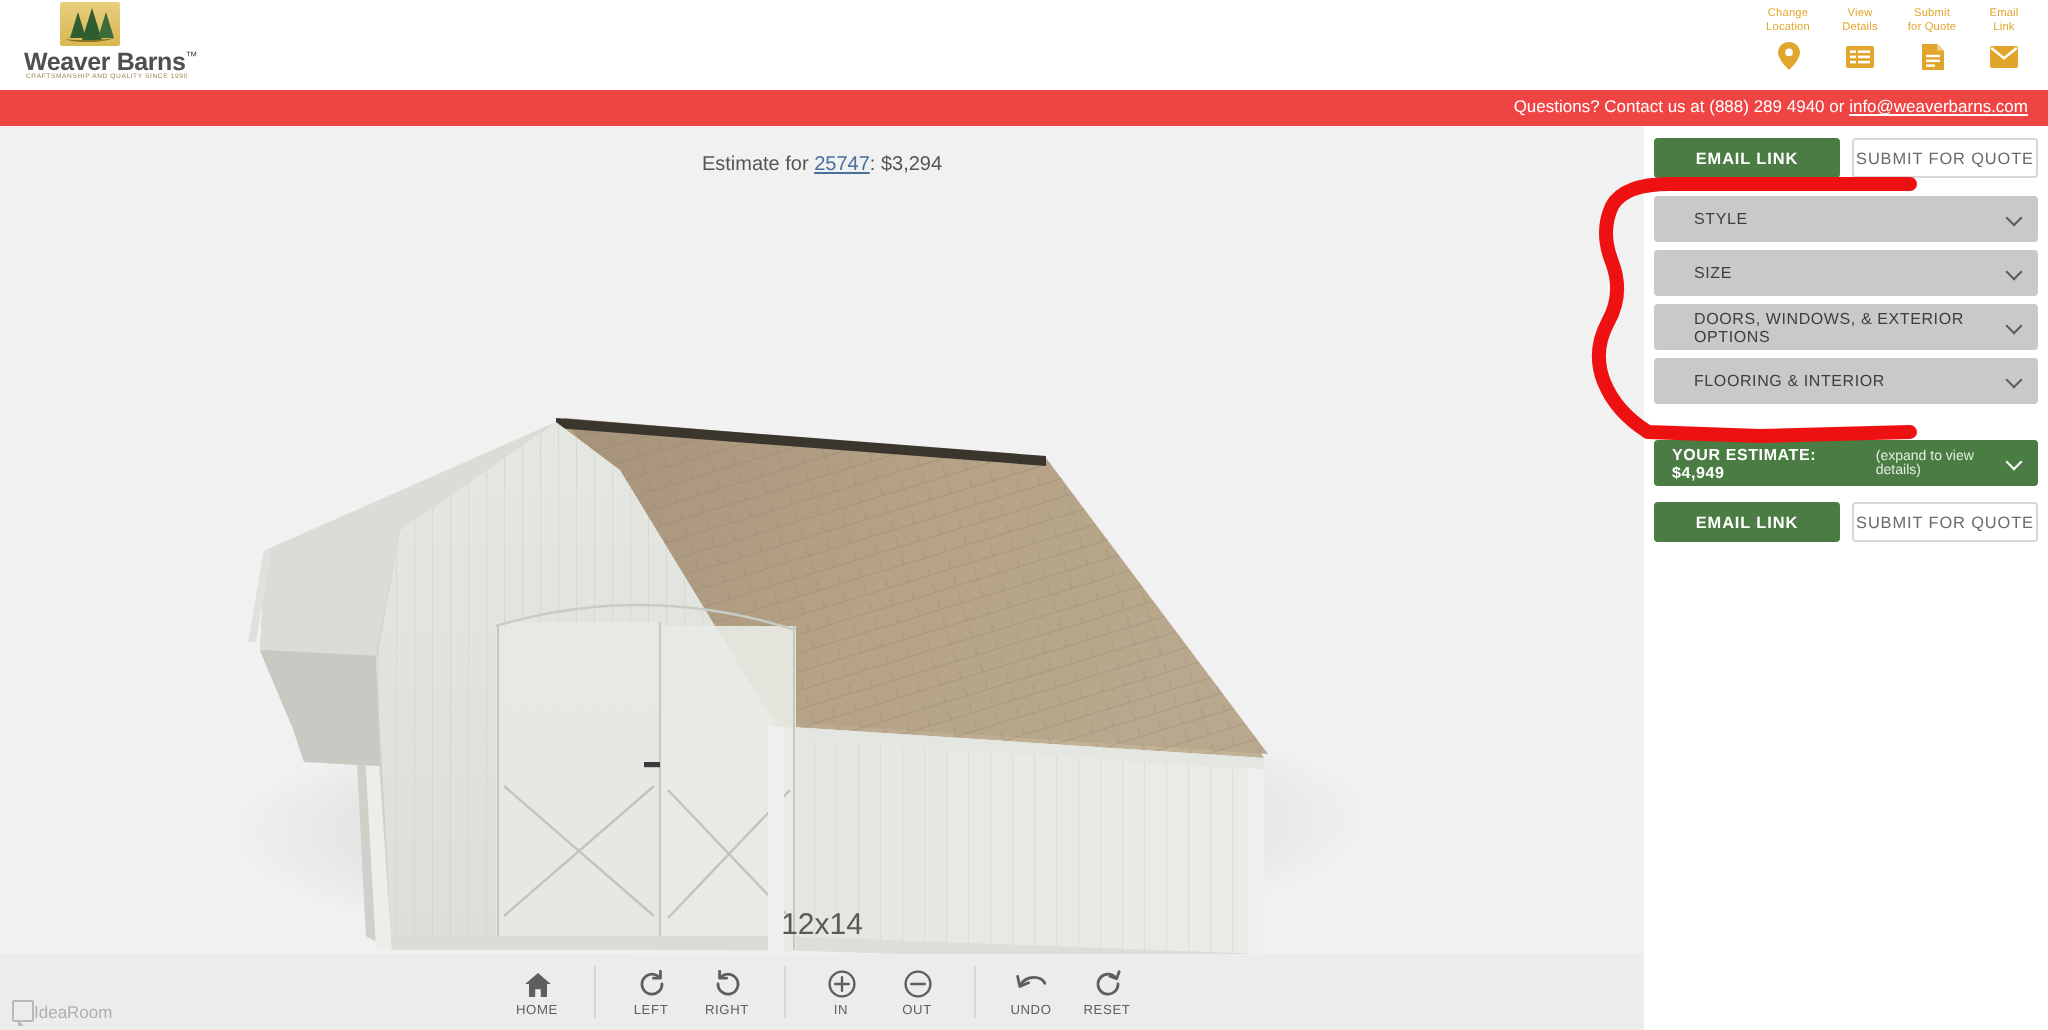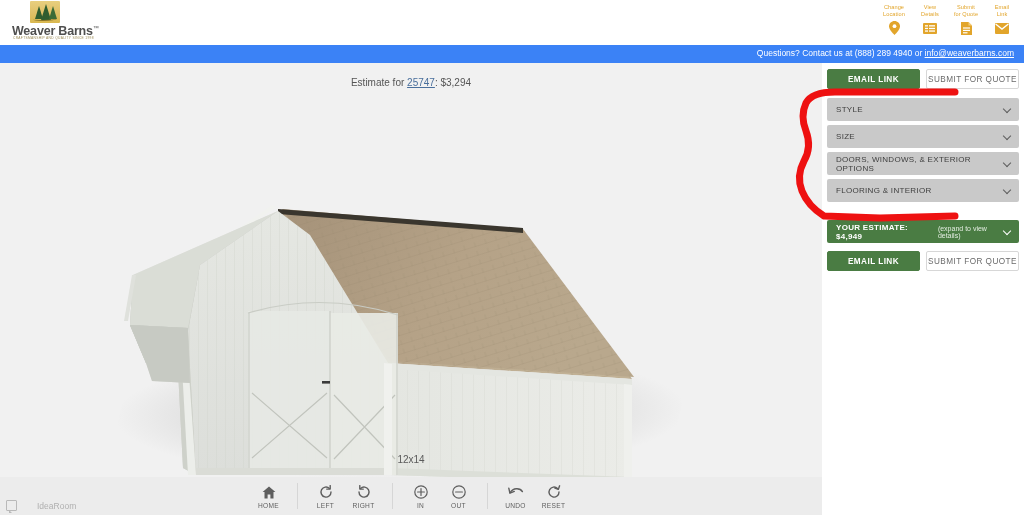--- a/index.html
+++ b/index.html
@@ -61,42 +61,42 @@
   .topnav-label {
     font-size: 5.6px; color: #e2a52b; line-height: 7px; text-align: center;
     letter-spacing: .1px; white-space: pre-line;
   }
   .topnav-icon { margin-top: 3px; height: 14px; display:flex; align-items:center; }
   .topnav-icon svg { display: block; }
 
   
   .greenbar {
     position: absolute; left: 0; top: 45px; width: 1024px; height: 18px;
-    background: #3b82f6;
+    background: #ef4444;
   }
   .greenbar-text {
     position: absolute; right: 10px; top: 3px;
     font-size: 8.5px; color: #ffffff; white-space: nowrap;
   }
   .greenbar-text a { color: #ffffff; text-decoration: underline; }
 
   
   .viewer {
     position: absolute; left: 0; top: 63px; width: 822px; height: 452px;
     background: #f1f1f1; overflow: hidden;
   }
   .estimate-line {
     position: absolute; left: 0; top: 14px; width: 822px;
     text-align: center; font-size: 10px; color: #555;
   }
   .estimate-line a { color: #4a6f9c; text-decoration: underline; }
 
   .size-label {
     position: absolute; left: 0; top: 391px; width: 822px;
-    text-align: center; font-size: 10px; color: #5a5a5a;
+    text-align: center; font-size: 15px; color: #5a5a5a;
   }
 
   
   .floor-shadow {
     position:absolute; left: 120px; top: 285px; width: 560px; height: 130px;
     background: radial-gradient(ellipse at 50% 50%, rgba(150,150,150,.40) 0%, rgba(150,150,150,.22) 45%, rgba(150,150,150,0) 72%);
     transform: skewX(-14deg);
   }
 
   
@@ -111,21 +111,21 @@
   .tb-sep { width: 1px; height: 26px; background: #d6d6d6; margin: 0 9px; align-self:center; }
   .tb-btn {
     width: 38px; display: flex; flex-direction: column; align-items: center;
     cursor: pointer;
   }
   .tb-icon { height: 18px; display:flex; align-items:center; justify-content:center; }
   .tb-label { font-size: 6.6px; color: #5e5e5e; margin-top: 1px; letter-spacing:.3px; }
 
   .idearoom {
     position: absolute; left: 6px; bottom: 4px;
-    display: flex; align-items: center; gap: 20px;
+    display: flex; align-items: center; gap: 0;
   }
   .idearoom-mark {
     width: 11px; height: 11px; border: 1.4px solid #b9b9b9; border-radius: 1px;
     position: relative;
   }
   .idearoom-mark:after{
     content:""; position:absolute; left:2px; bottom:-3px; width:0;height:0;
     border-left:3px solid #b9b9b9; border-top:3px solid transparent;
   }
   .idearoom-text { font-size: 8.5px; color: #b0b0b0; }
@@ -141,21 +141,21 @@
     display: flex; align-items: center; justify-content: center;
     cursor: pointer; border-radius: 2px; font-weight: 600;
   }
   .btn-primary { background: #4a7c43; color: #ffffff; border: 1px solid #4a7c43; }
   .btn-secondary { background: #ffffff; color: #6a6a6a; border: 1px solid #d7d7d7; font-weight: 500; }
 
   .accordion { margin-top: 9px; }
   .acc-item {
     height: 23px; background: #c9c9c9; border-radius: 2px;
     margin-bottom: 4px; display: flex; align-items: center;
-    padding: 0 9px; cursor: pointer; position: relative;
+    padding: 0 20px; cursor: pointer; position: relative;
   }
   .acc-label { font-size: 8px; color: #3e3e3e; letter-spacing: .3px; }
   .chev {
     position: absolute; right: 9px; top: 50%;
     width: 6px; height: 6px; margin-top: -4px;
     border-right: 1.4px solid #5d5d5d; border-bottom: 1.4px solid #5d5d5d;
     transform: rotate(45deg);
   }
 
   .acc-estimate {

